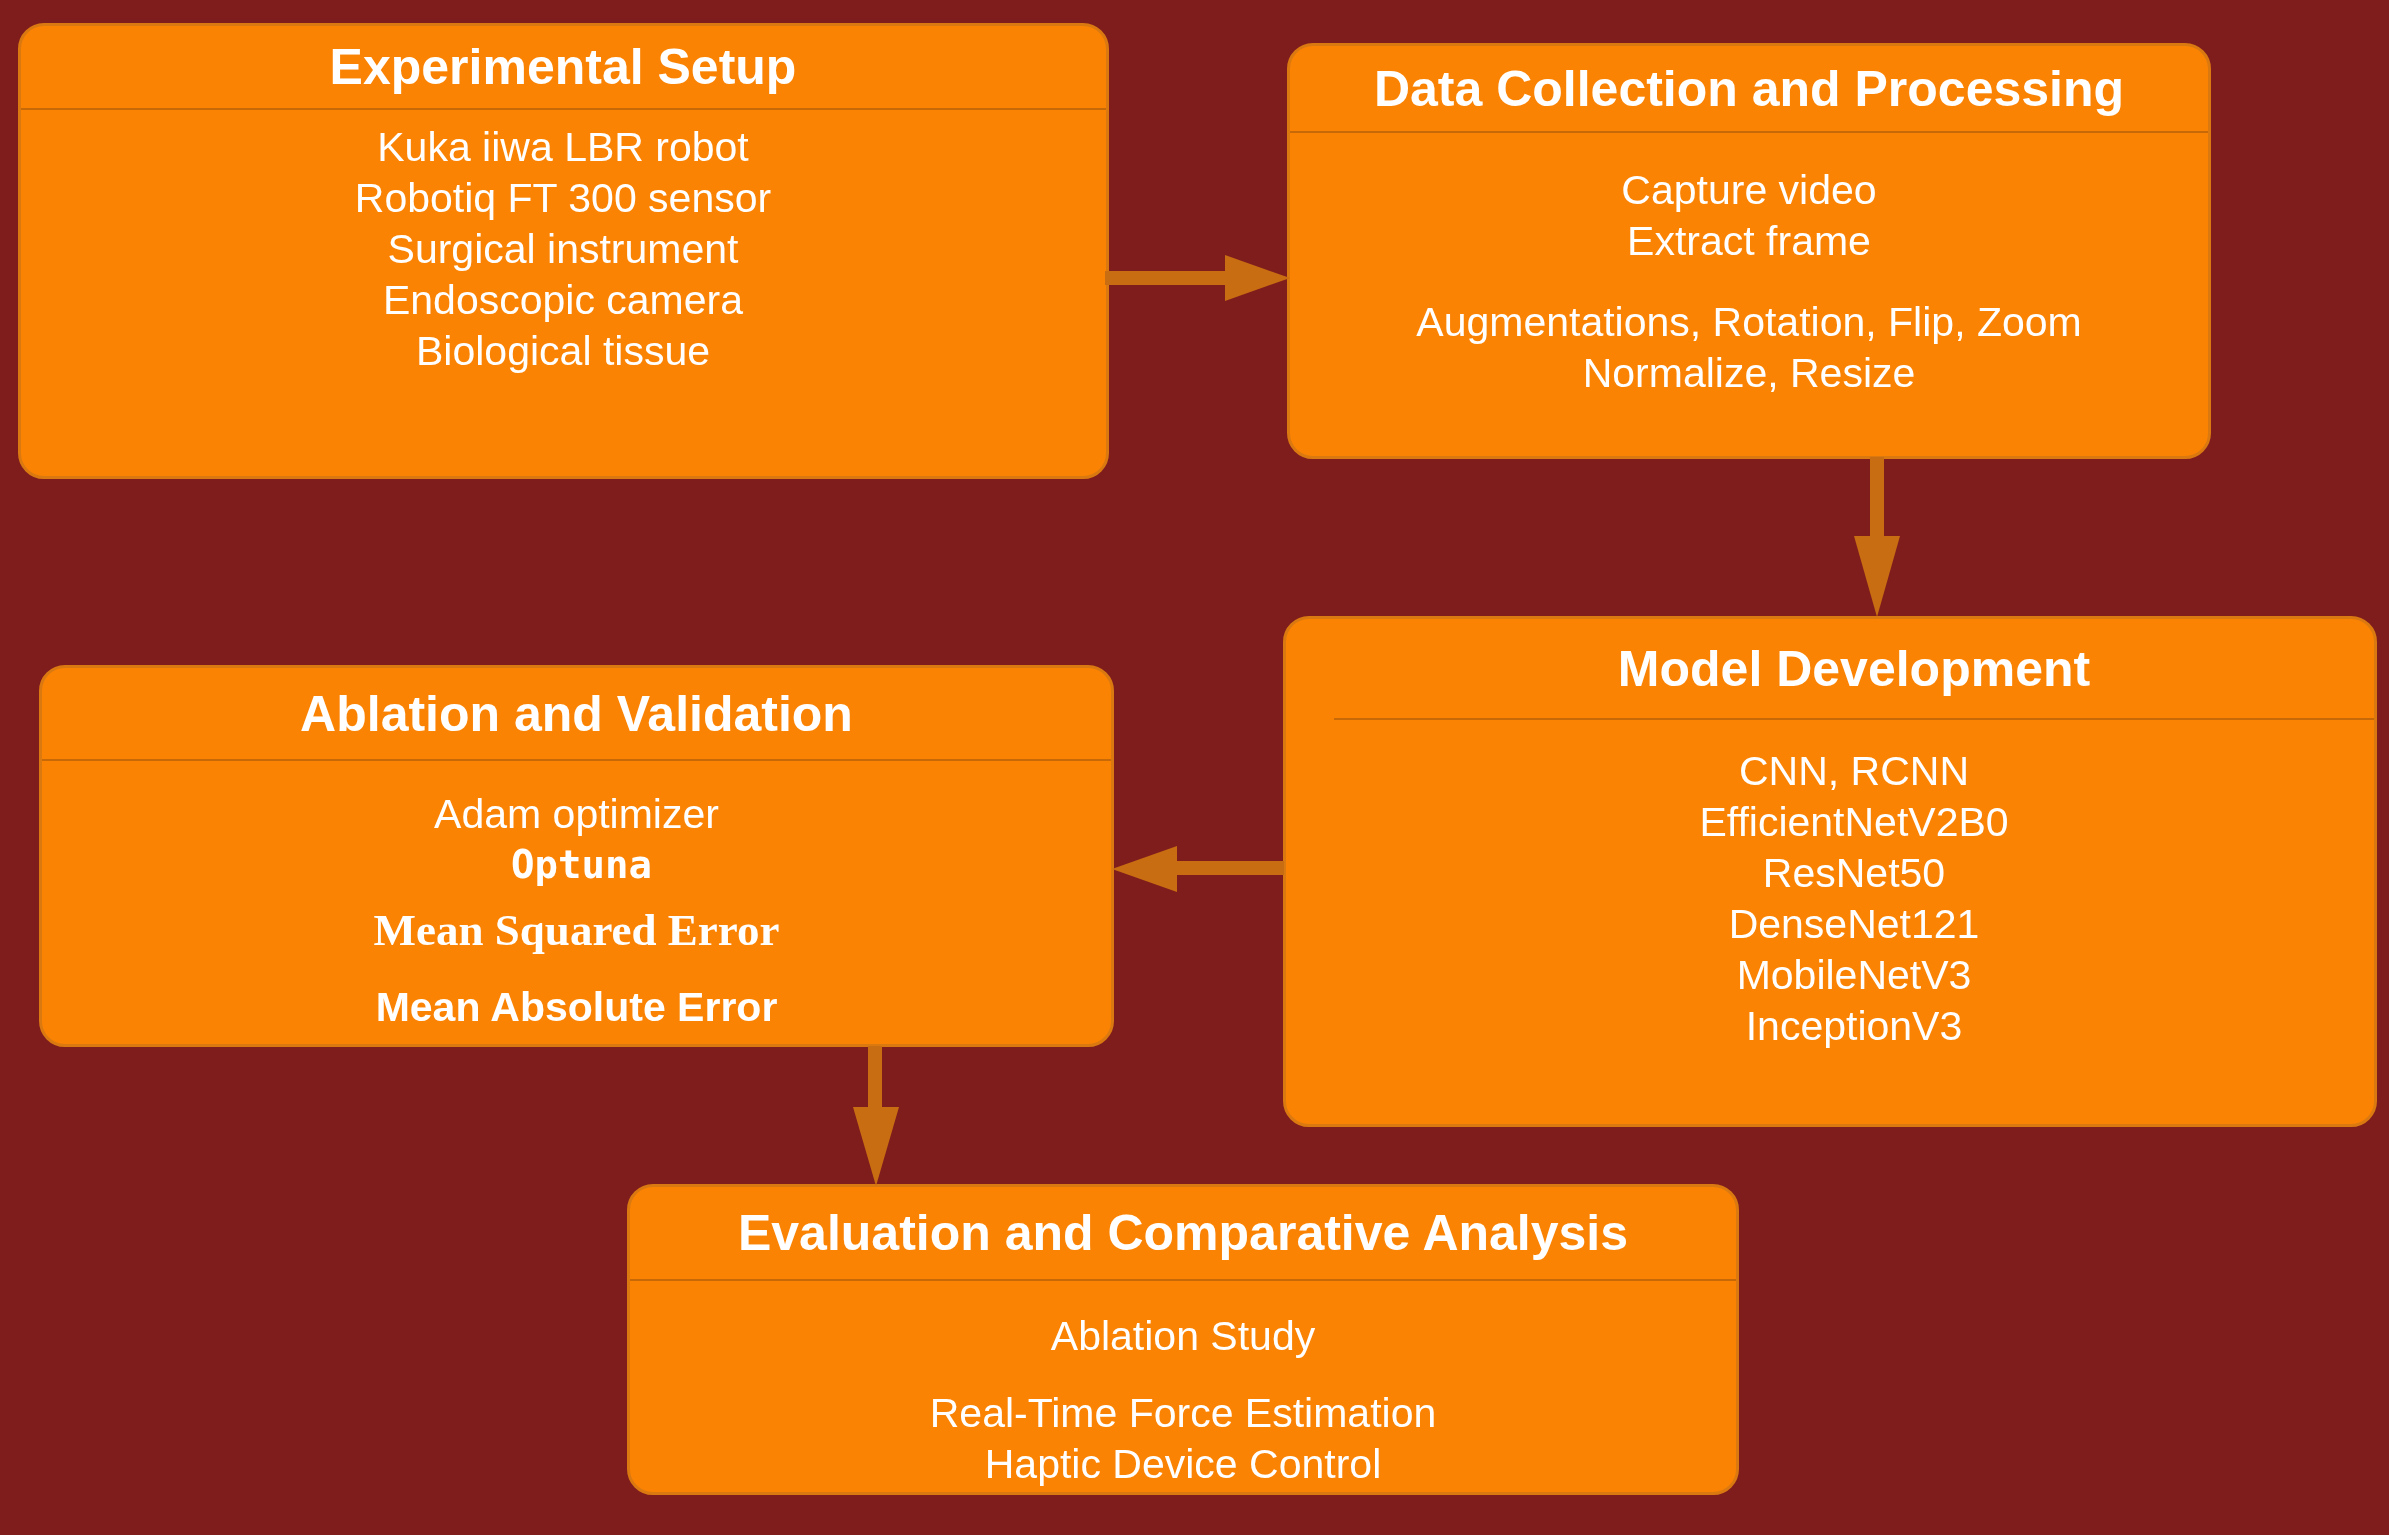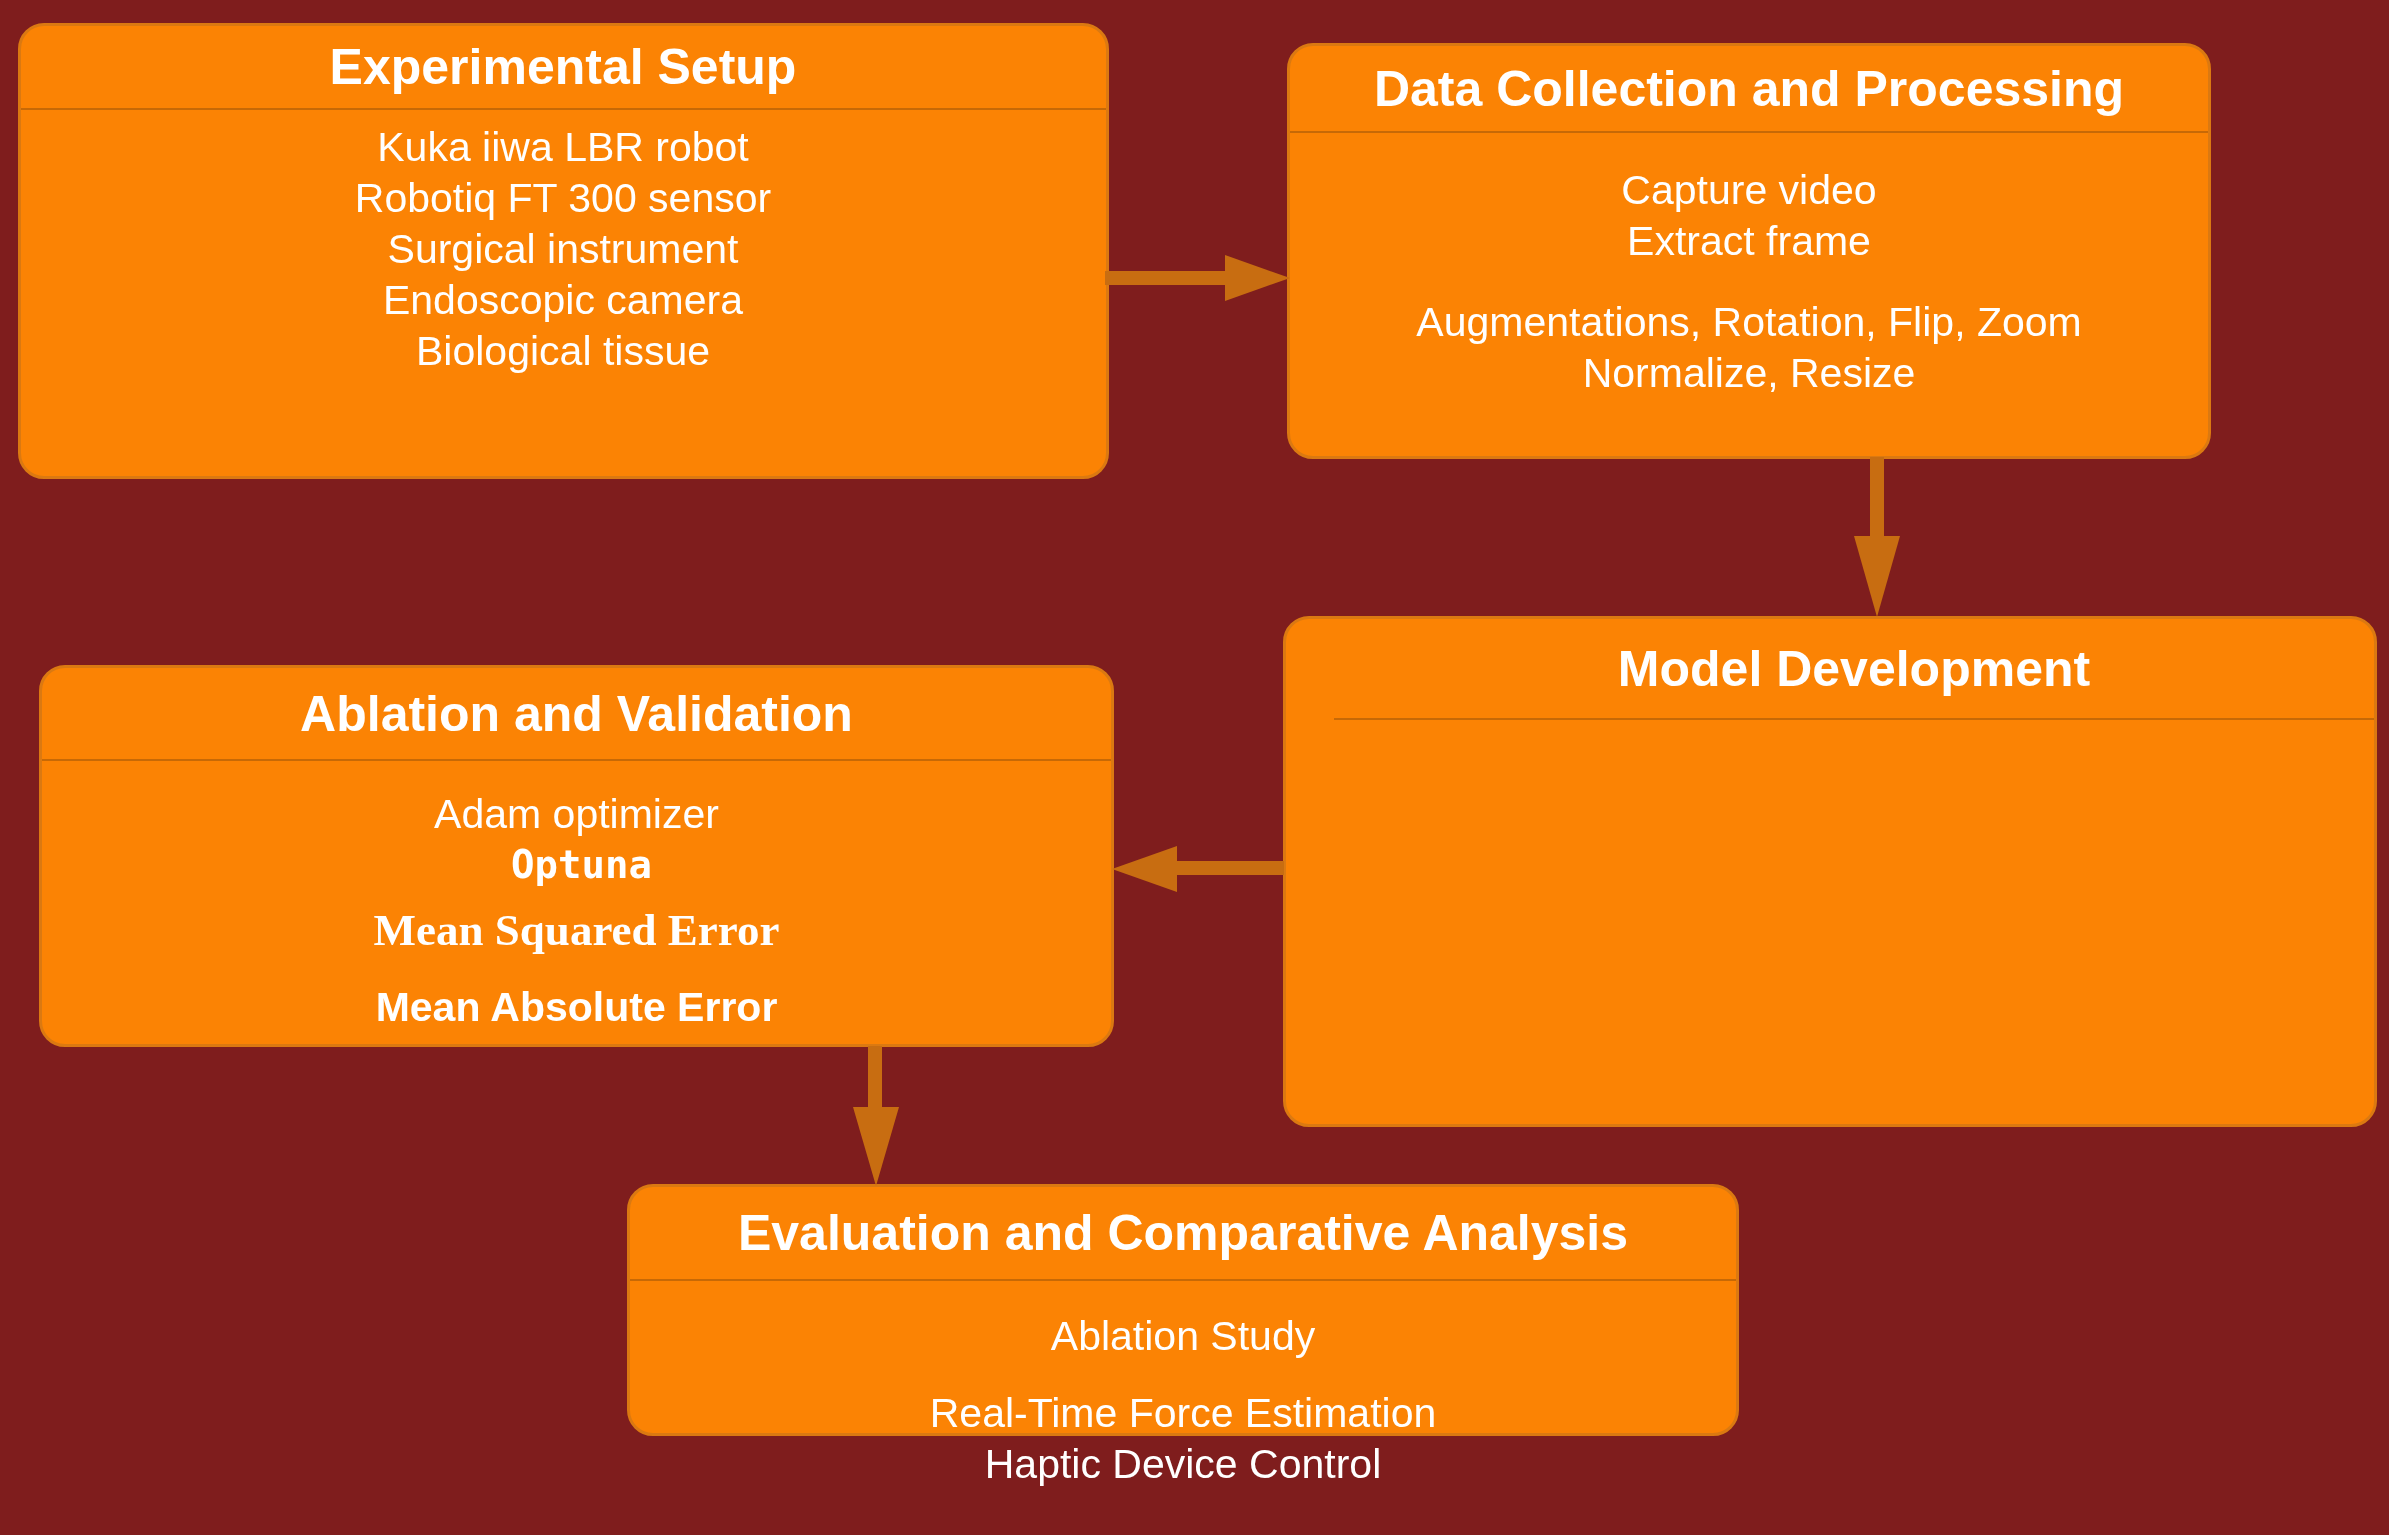--- a/index.html
+++ b/index.html
@@ -69,21 +69,21 @@
   #node-training { left: 39px;  top: 665px; width: 1075px; height: 382px; }
   #node-training .node-header { height: 93px; }
   #node-training .node-body   { padding-top: 28px; }
   #node-training .gap-mse     { margin-top: 14px; text-align: right; }
   #node-training .gap-mae     { margin-top: 24.6px; }
 
   #node-model { left: 1283px; top: 616px; width: 1094px; height: 511px; padding-left: 48px; }
   #node-model .node-header { height: 101px; }
   #node-model .node-body   { padding-top: 26px; }
 
-  #node-evaluation { left: 627px; top: 1184px; width: 1112px; height: 252px; }
+  #node-evaluation { left: 627px; top: 1184px; width: 1112px; height: 311px; }
   #node-evaluation .node-header { height: 94px; }
   #node-evaluation .node-body   { padding-top: 30px; }
   #node-evaluation .gap-rt      { margin-top: 26px; }
 
   
   .arrow-part { position: absolute; }
   .shaft { background: #C86D11; }
   .head  { width: 0; height: 0; }
 
   
@@ -153,20 +153,28 @@
       <div class="line mono">Optuna</div>
       <div class="line serif gap-mse">Mean Squared Error</div>
       <div class="line bold gap-mae">Mean Absolute Error</div>
     </div>
   </div>
 
   <div class="node" id="node-model">
     <div class="node-header">
       <div class="node-title">Model Development</div>
     </div>
+    <div class="node-body">
+      <div class="line">CNN, RCNN</div>
+      <div class="line">EfficientNetV2B0</div>
+      <div class="line">ResNet50</div>
+      <div class="line">DenseNet121</div>
+      <div class="line">MobileNetV3</div>
+      <div class="line">InceptionV3</div>
+    </div>
   </div>
 
   <div class="node" id="node-evaluation">
     <div class="node-header">
       <div class="node-title">Evaluation and Comparative Analysis</div>
     </div>
     <div class="node-body">
       <div class="line">Ablation Study</div>
       <div class="line gap-rt">Real-Time Force Estimation</div>
       <div class="line">Haptic Device Control</div>

